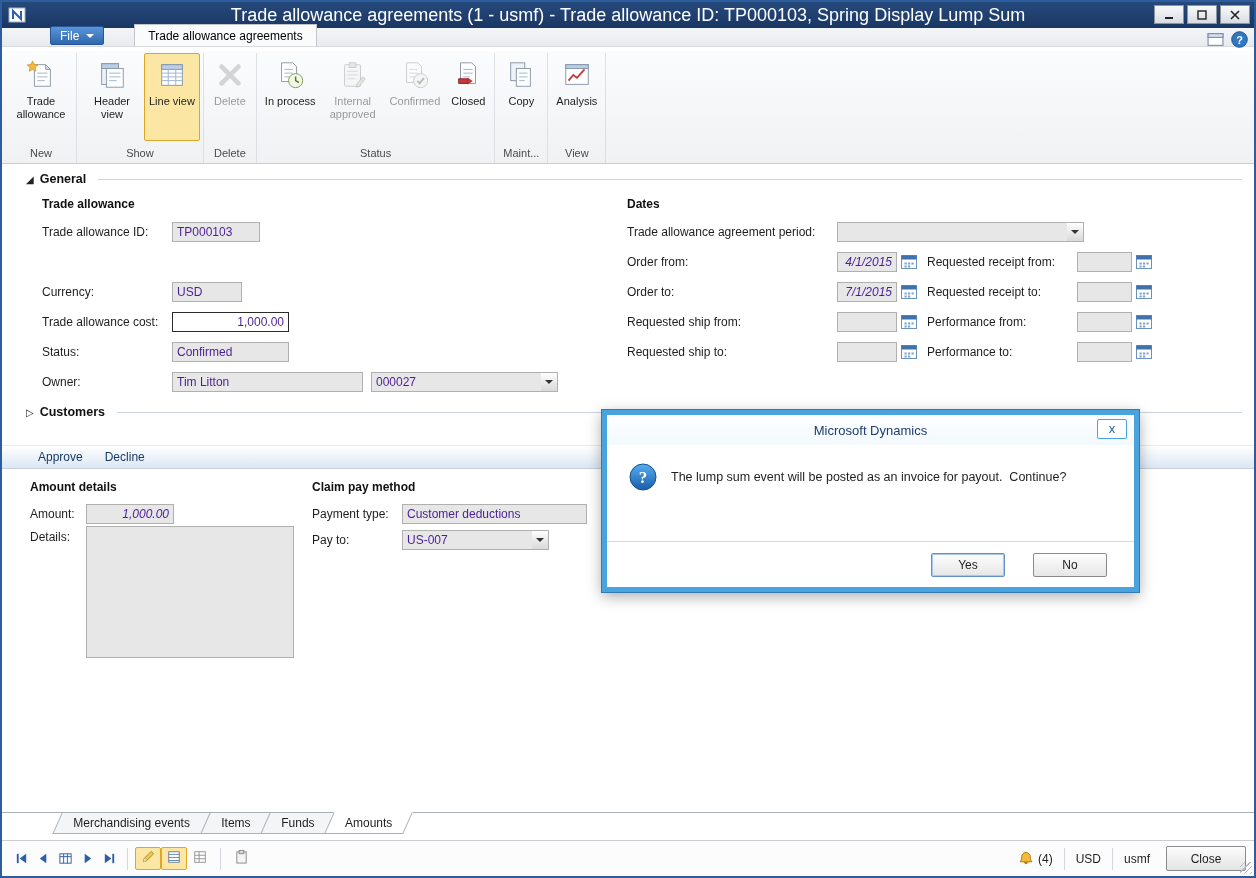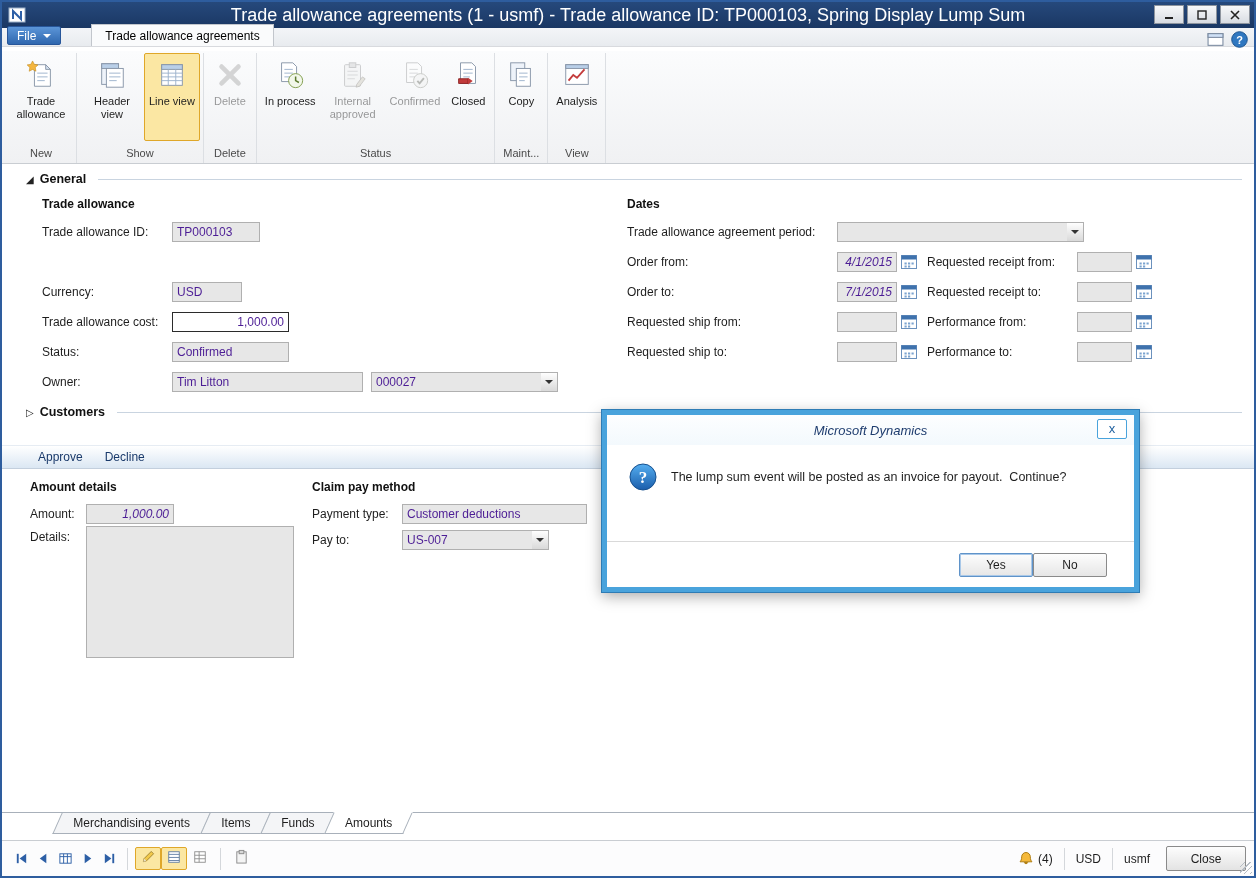--- a/index.html
+++ b/index.html
@@ -14,21 +14,21 @@
               background:linear-gradient(#26497c,#1a3763); display:flex; align-items:center; }
   .app-icon { margin-left:6px; z-index:2; display:flex; }
   .title-text { position:absolute; left:0; right:0; text-align:center; color:#fff; font-size:18px; }
   .win-controls { position:absolute; right:4px; top:3px; display:flex; gap:3px; z-index:3; }
   .winbtn { width:30px; height:19px; background:linear-gradient(#f7f8fa,#d8dce2);
             border:1px solid #8d949e; display:flex; align-items:center; justify-content:center; cursor:pointer; }
 
   
   .menubar { position:absolute; top:26px; left:0; right:0; height:19px;
              background:linear-gradient(#f3f5f8,#e8ebef); border-bottom:1px solid #d8dade;
-             display:flex; align-items:flex-end; }
+             display:flex; align-items:flex-end;padding-left:43px; }
   .file-btn { margin:0 0 1px 5px; height:19px; padding:0 9px;
               background:linear-gradient(#5b95d8,#2f67ae); border:1px solid #27569a; border-radius:2px;
               color:#fff; font-size:12px; display:flex; align-items:center; gap:7px; cursor:pointer; }
   .caret { width:0; height:0; border-left:4px solid transparent; border-right:4px solid transparent;
            border-top:4px solid #fff; }
   .doc-tab { height:22px; margin-left:30px; padding:0 13px; background:#fafbfc;
              border:1px solid #c2c6cc; border-bottom:none; font-size:12px; display:flex; align-items:center; }
   .menubar-right { position:absolute; right:6px; top:3px; display:flex; gap:7px; align-items:center; }
 
   
@@ -94,28 +94,28 @@
                border:1px solid #8a8a8a; border-radius:2px; font-size:12px; color:#1e1e1e;
                font-family:inherit; cursor:pointer; }
   .grip { position:absolute; right:2px; bottom:2px; width:12px; height:12px;
           background:repeating-linear-gradient(135deg,transparent 0 3px,#b5bcc4 3px 4px); cursor:nwse-resize; }
 
   
   .dialog { position:absolute; left:600px; top:408px; width:537px; height:182px; z-index:50;
             background:#fff; border:5px solid #49a3dc; outline:1px solid #2e7cb5;
             box-shadow:0 4px 14px rgba(0,0,0,.35); }
   .dlg-title { height:30px; display:flex; align-items:center; justify-content:center;
-               background:linear-gradient(#fdfeff,#f3f9fd); font-size:13px; color:#1e3c6e;font-style:italic; }
+               background:linear-gradient(#fdfeff,#f3f9fd); font-size:13px; color:#1e3c6e; }
   .dlg-close { position:absolute; top:4px; right:7px; width:30px; height:20px; background:#fff;
                border:1px solid #49a3dc; border-radius:2px; color:#1e5f9e; font-size:13px; line-height:17px;
                text-align:center; cursor:pointer; }
   .dlg-body { display:flex; align-items:center; gap:14px; padding:18px 20px 0 22px; }
   .dlg-msg { font-size:12.5px; color:#1e1e1e; white-space:pre-wrap; }
   .dlg-footer { position:absolute; left:0; right:0; bottom:0; height:46px; border-top:1px solid #d9d9d9;
-                display:flex; align-items:center; justify-content:flex-end; padding-right:27px; }
+                display:flex; align-items:center; justify-content:flex-end; gap:28px; padding-right:27px; }
   .dlgbtn { width:74px; height:24px; background:linear-gradient(#fdfdfd,#e6e6e6); border:1px solid #8a8a8a;
             border-radius:2px; font-size:12px; color:#1e1e1e; font-family:inherit; cursor:pointer; }
   .dlgbtn.default { border-color:#5f93c9; box-shadow:0 0 0 1px #a9c8e8 inset; }
 </style>
 </head>
 <body>
 
 <div id="window">
 
   <div class="titlebar">

